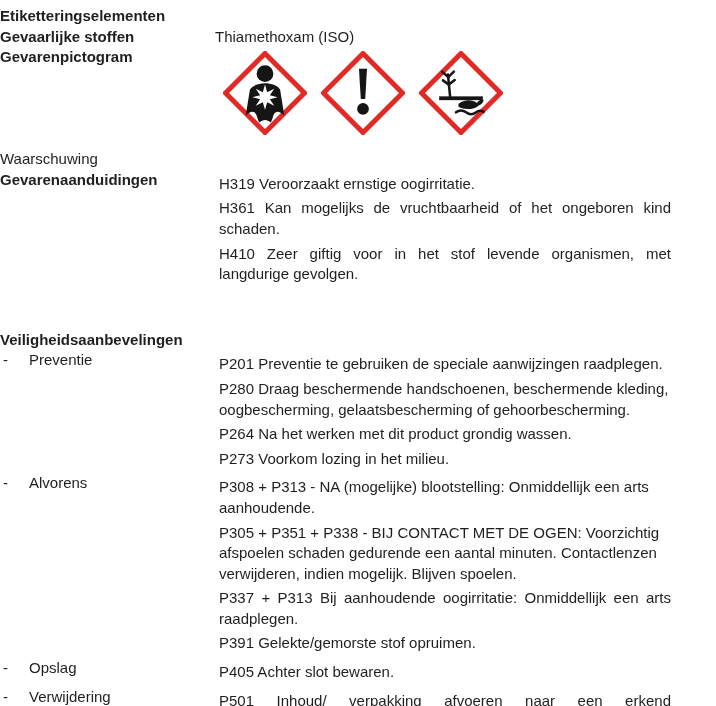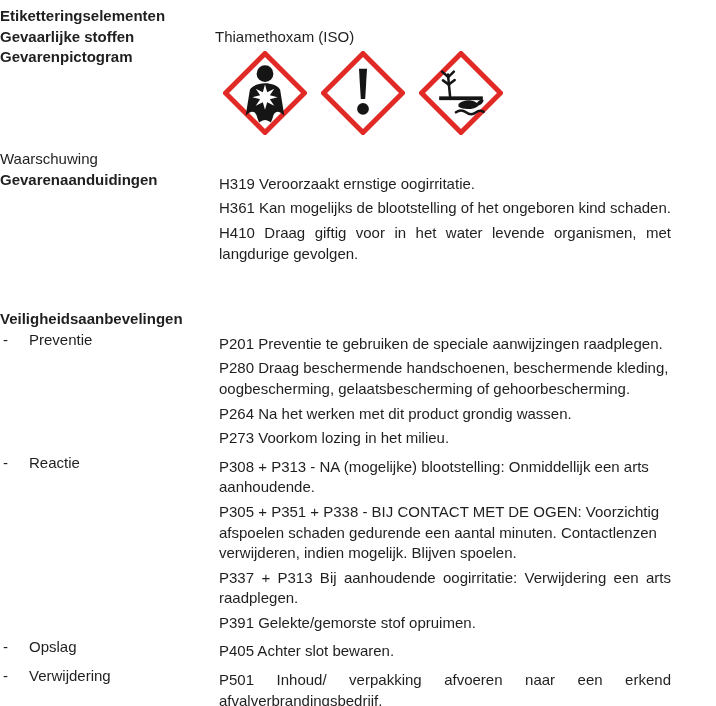--- a/index.html
+++ b/index.html
@@ -81,22 +81,22 @@
   </div>
 
   <div class="row">
     <div class="col-r">Waarschuwing</div>
   </div>
 
   <div class="row">
     <div class="col-l">Gevarenaanduidingen</div>
     <div class="col-r">
       <p>H319 Veroorzaakt ernstige oogirritatie.</p>
-      <p class="just">H361 Kan mogelijks de blootstelling of het ongeboren kind schaden.</p>
-      <p class="just">H410 Draag giftig voor in het water levende organismen, met langdurige gevolgen.</p>
+      <p class="just">H361 Kan mogelijks de vruchtbaarheid of het ongeboren kind schaden.</p>
+      <p class="just">H410 Zeer giftig voor in het stof levende organismen, met langdurige gevolgen.</p>
     </div>
   </div>
 
   <div class="row">
     <div class="full">Veiligheidsaanbevelingen</div>
   </div>
 
   <div class="row">
     <div class="col-l sub">
       <span class="dash">-</span>
@@ -106,26 +106,26 @@
       <p>P201 Preventie te gebruiken de speciale aanwijzingen raadplegen.</p>
       <p>P280 Draag beschermende handschoenen, beschermende kleding, oogbescherming, gelaatsbescherming of gehoorbescherming.</p>
       <p>P264  Na het werken met dit product grondig wassen.</p>
       <p>P273 Voorkom lozing in het milieu.</p>
     </div>
   </div>
 
   <div class="row">
     <div class="col-l sub">
       <span class="dash">-</span>
-      <span>Reactie</span>
+      <span>Alvorens</span>
     </div>
     <div class="col-r">
       <p>P308 + P313 - NA (mogelijke) blootstelling: Onmiddellijk een arts aanhoudende.</p>
       <p>P305 + P351 + P338 - BIJ CONTACT MET DE OGEN: Voorzichtig afspoelen schaden gedurende een aantal minuten. Contactlenzen verwijderen, indien mogelijk. Blijven spoelen.</p>
-      <p class="just">P337 + P313 Bij aanhoudende oogirritatie: Verwijdering een arts raadplegen.</p>
+      <p class="just">P337 + P313 Bij aanhoudende oogirritatie: Onmiddellijk een arts raadplegen.</p>
       <p>P391 Gelekte/gemorste stof opruimen.</p>
     </div>
   </div>
 
   <div class="row">
     <div class="col-l sub">
       <span class="dash">-</span>
       <span>Opslag</span>
     </div>
     <div class="col-r">

